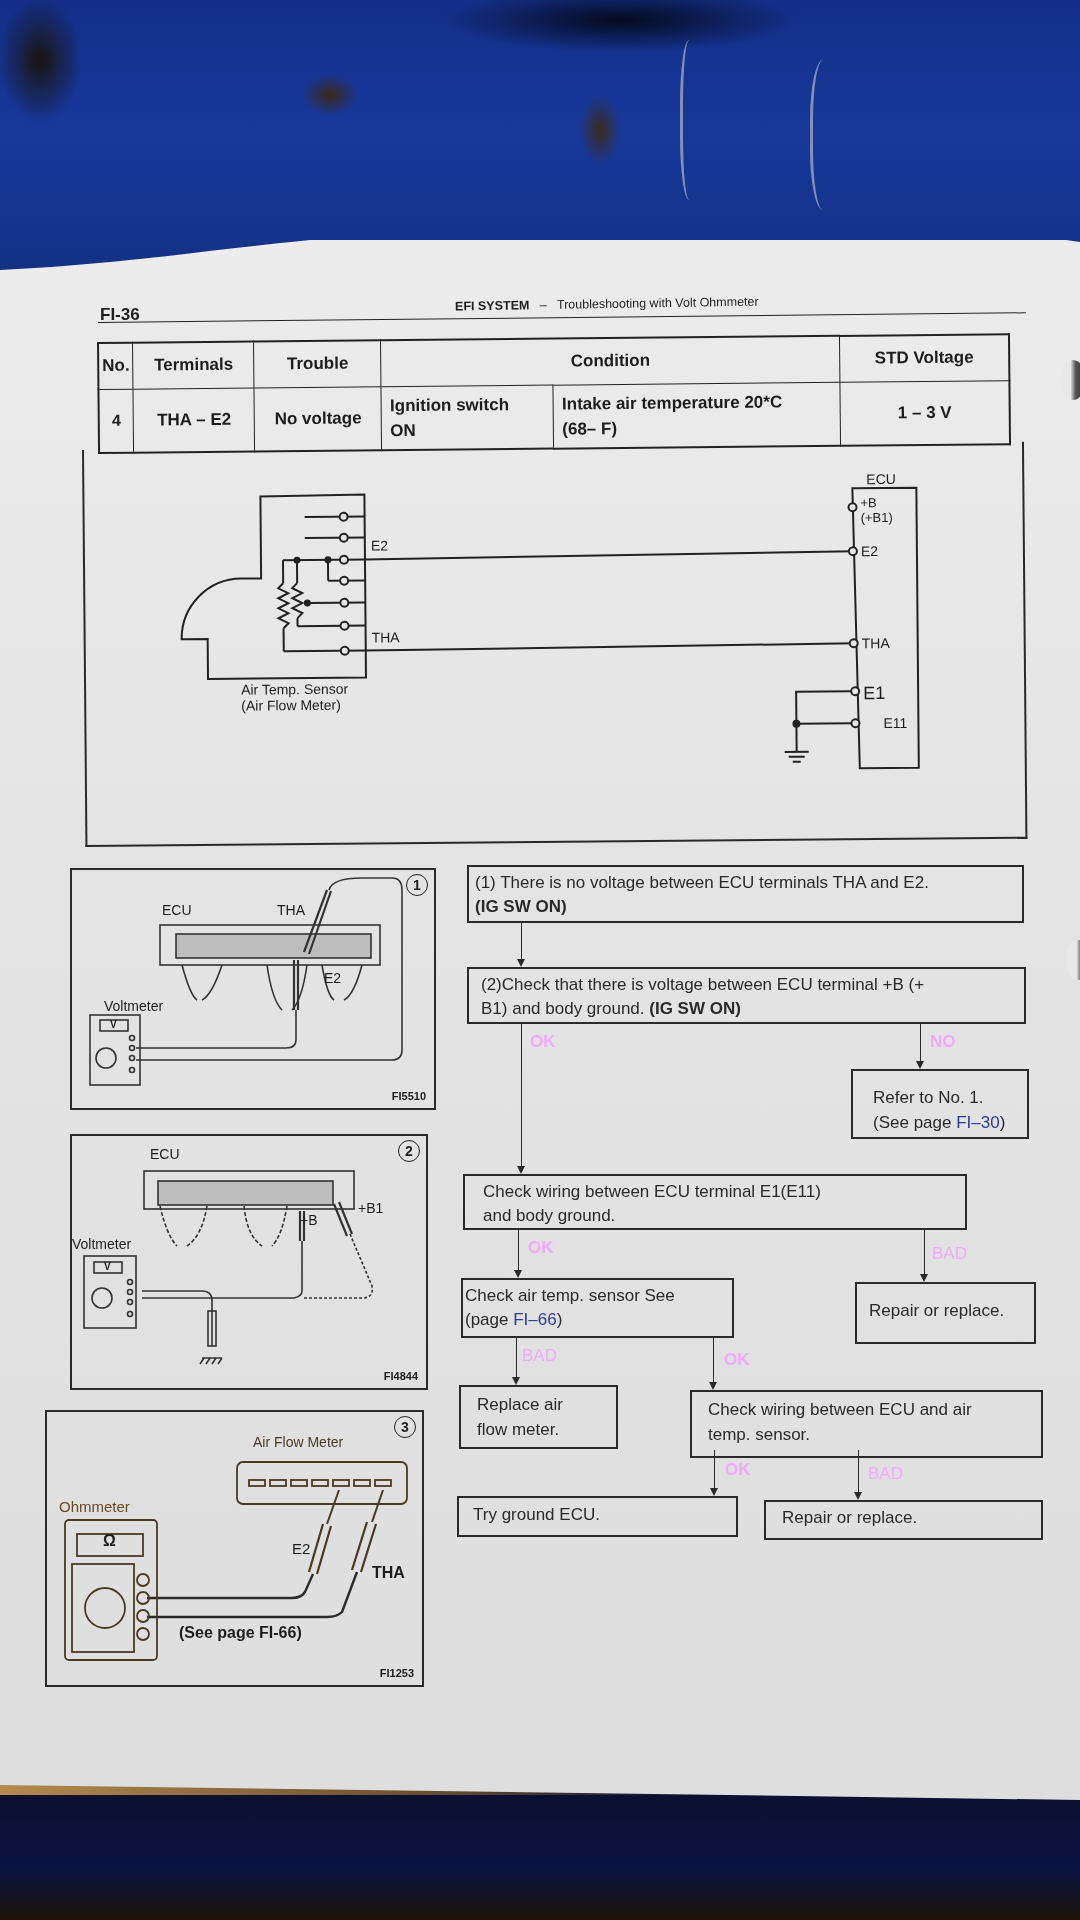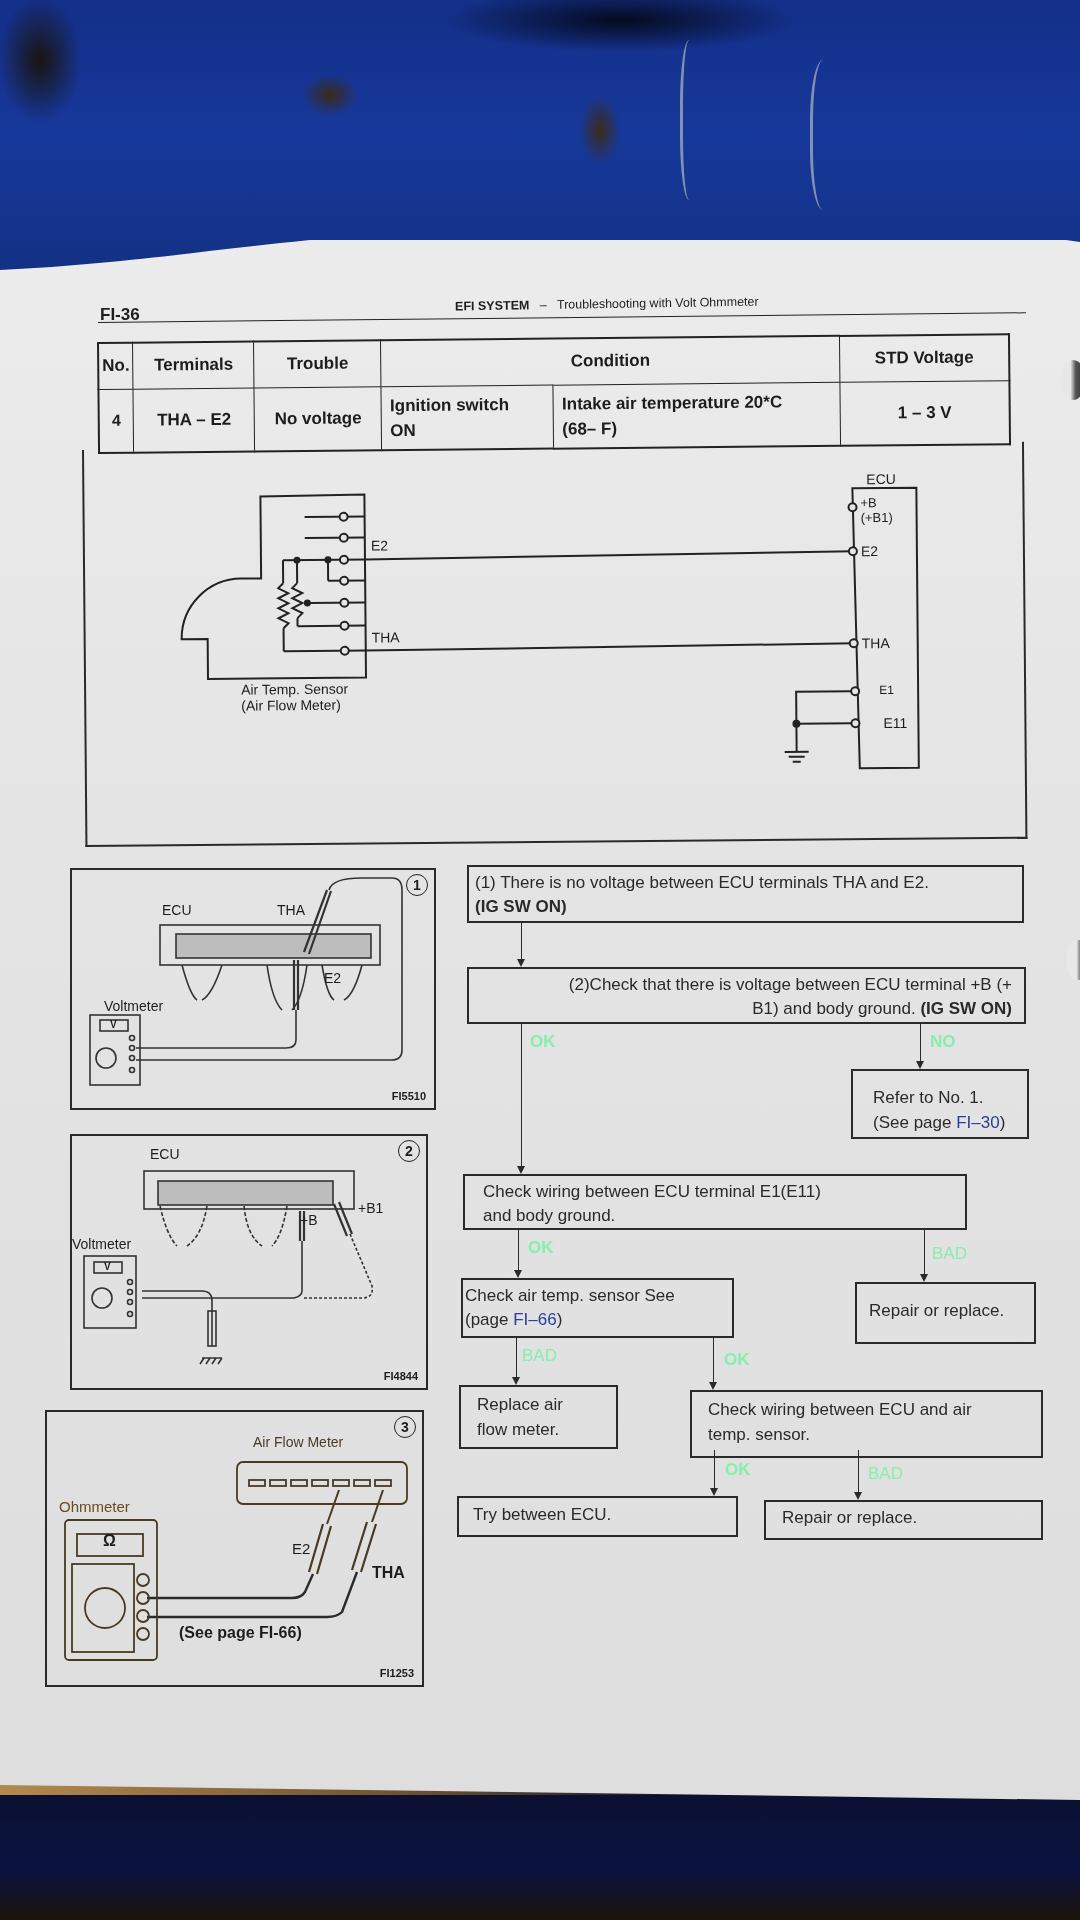--- a/index.html
+++ b/index.html
@@ -58,21 +58,21 @@
   .fig-code { position:absolute; right:8px; bottom:6px; font-size:11px; font-weight:bold; }
   .fig-num { position:absolute; right:6px; top:4px; width:20px; height:20px; border:1.8px solid #222; border-radius:50%;
     font-size:14px; font-weight:bold; text-align:center; line-height:20px; }
 
   .fbox {
     position:absolute; border:2px solid #2a2a2a; font-size:17px; line-height:25px;
     padding:3px 6px; box-sizing:border-box; color:#2a2a2a;
   }
   .fbox b { font-weight:bold; }
   .fbox .link { color:#2a3d9a; }
-  .flabel { position:absolute; font-size:17px; color:#86efac; }
+  .flabel { position:absolute; font-size:17px; color:#f0abfc; }
   .flabel.bold { font-weight:bold; }
   .conn { position:absolute; width:0; border-left:1.8px solid #2a2a2a; }
   .conn::after { content:""; position:absolute; left:-5px; bottom:-2px; border-left:4px solid transparent; border-right:4px solid transparent; border-top:8px solid #2a2a2a; }
 </style>
 </head>
 <body>
 
 <div class="bg-top">
   <div class="scratch" style="left:680px;top:40px;width:20px;height:160px;"></div>
   <div class="scratch" style="left:810px;top:60px;width:30px;height:150px;"></div>
@@ -171,21 +171,21 @@
     <div>Air Temp. Sensor</div>
     <div>(Air Flow Meter)</div>
   </div>
   <div class="abs" style="left:782px;top:28px;font-size:14px;">ECU</div>
   <div class="abs" style="left:776px;top:52px;font-size:13px;line-height:15px;">
     <div>+B</div>
     <div>(+B1)</div>
   </div>
   <div class="abs" style="left:776px;top:100px;font-size:14px;">E2</div>
   <div class="abs" style="left:776px;top:192px;font-size:14px;">THA</div>
-  <div class="abs" style="left:777px;top:240px;font-size:12px;margin-left:16px;">E1</div>
+  <div class="abs" style="left:777px;top:240px;font-size:18px;">E1</div>
   <div class="abs" style="left:797px;top:272px;font-size:14px;">E11</div>
 </div>
 
 <div class="fig" style="left:70px;top:868px;width:362px;height:238px;">
   <div class="fig-num">1</div>
   <svg class="abs" style="left:0;top:0" width="362" height="238">
     <g stroke="#333" stroke-width="1.6" fill="none">
       <rect x="88" y="55" width="220" height="40"></rect>
       <rect x="104" y="64" width="195" height="24" fill="#bdbdbd"></rect>
       <path d="M110 95 Q118 125 125 130 M150 95 Q140 125 130 130 M195 95 Q200 130 210 140 M235 95 Q230 130 220 140 M250 95 Q255 125 262 130 M290 95 Q282 125 272 130"></path>
@@ -278,21 +278,21 @@
   <div class="fig-code">FI1253</div>
 </div>
 
 <div>
   <div class="fbox" style="left:467px;top:865px;width:557px;height:58px;line-height:24px;padding-top:4px;">
     <div>(1) There is no voltage between ECU terminals THA and E2.</div>
     <b>(IG SW ON)</b>
   </div>
   <div class="conn" style="left:521px;top:923px;height:42px;"></div>
 
-  <div class="fbox" style="left:467px;top:967px;width:559px;height:57px;line-height:24px;padding:4px 12px;text-align:right;">
+  <div class="fbox" style="left:467px;top:967px;width:559px;height:57px;line-height:24px;padding:4px 12px;">
     <div>(2)Check that there is voltage between ECU terminal +B (+</div>
     <div><span>B1) and body ground.</span> <b>(IG SW ON)</b></div>
   </div>
   <div class="flabel bold" style="left:530px;top:1032px;">OK</div>
   <div class="flabel bold" style="left:930px;top:1032px;">NO</div>
   <div class="conn" style="left:920px;top:1024px;height:43px;"></div>
   <div class="conn" style="left:521px;top:1024px;height:148px;"></div>
 
   <div class="fbox" style="left:851px;top:1069px;width:178px;height:70px;line-height:25px;padding:14px 20px;">
     <div>Refer to No. 1.</div>
@@ -326,15 +326,15 @@
 
   <div class="fbox" style="left:690px;top:1390px;width:353px;height:68px;line-height:25px;padding:5px 16px;">
     <div>Check wiring between ECU and air</div>
     <div>temp. sensor.</div>
   </div>
   <div class="flabel bold" style="left:725px;top:1460px;">OK</div>
   <div class="flabel" style="left:868px;top:1464px;">BAD</div>
   <div class="conn" style="left:714px;top:1450px;height:44px;"></div>
   <div class="conn" style="left:858px;top:1450px;height:48px;"></div>
 
-  <div class="fbox" style="left:457px;top:1496px;width:281px;height:41px;line-height:33px;padding:0 14px;">Try between ECU.</div>
+  <div class="fbox" style="left:457px;top:1496px;width:281px;height:41px;line-height:33px;padding:0 14px;">Try ground ECU.</div>
   <div class="fbox" style="left:764px;top:1500px;width:279px;height:40px;line-height:32px;padding:0 16px;">Repair or replace.</div>
 </div>
 
 </body></html>

